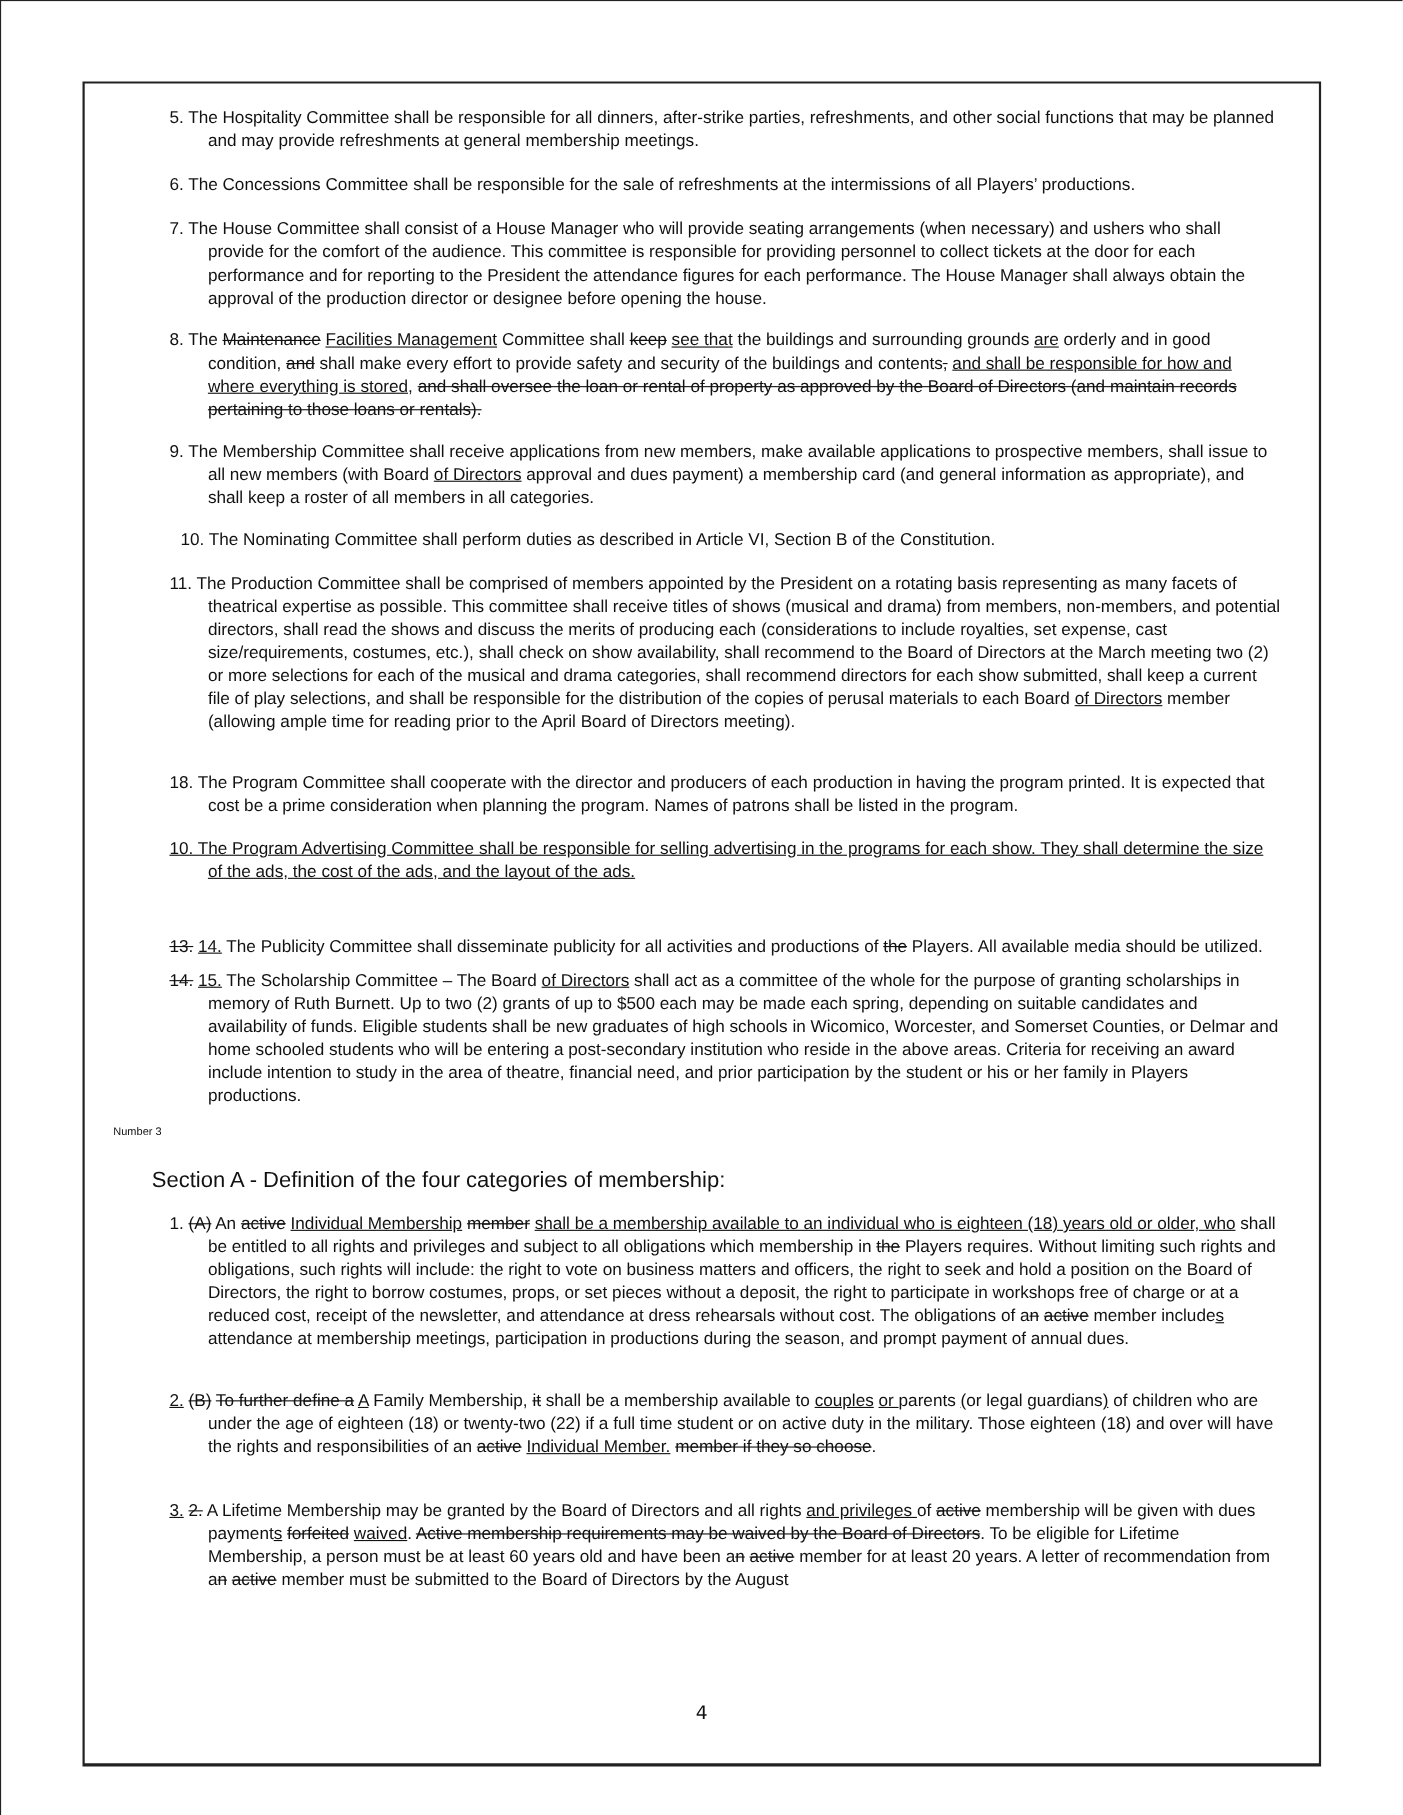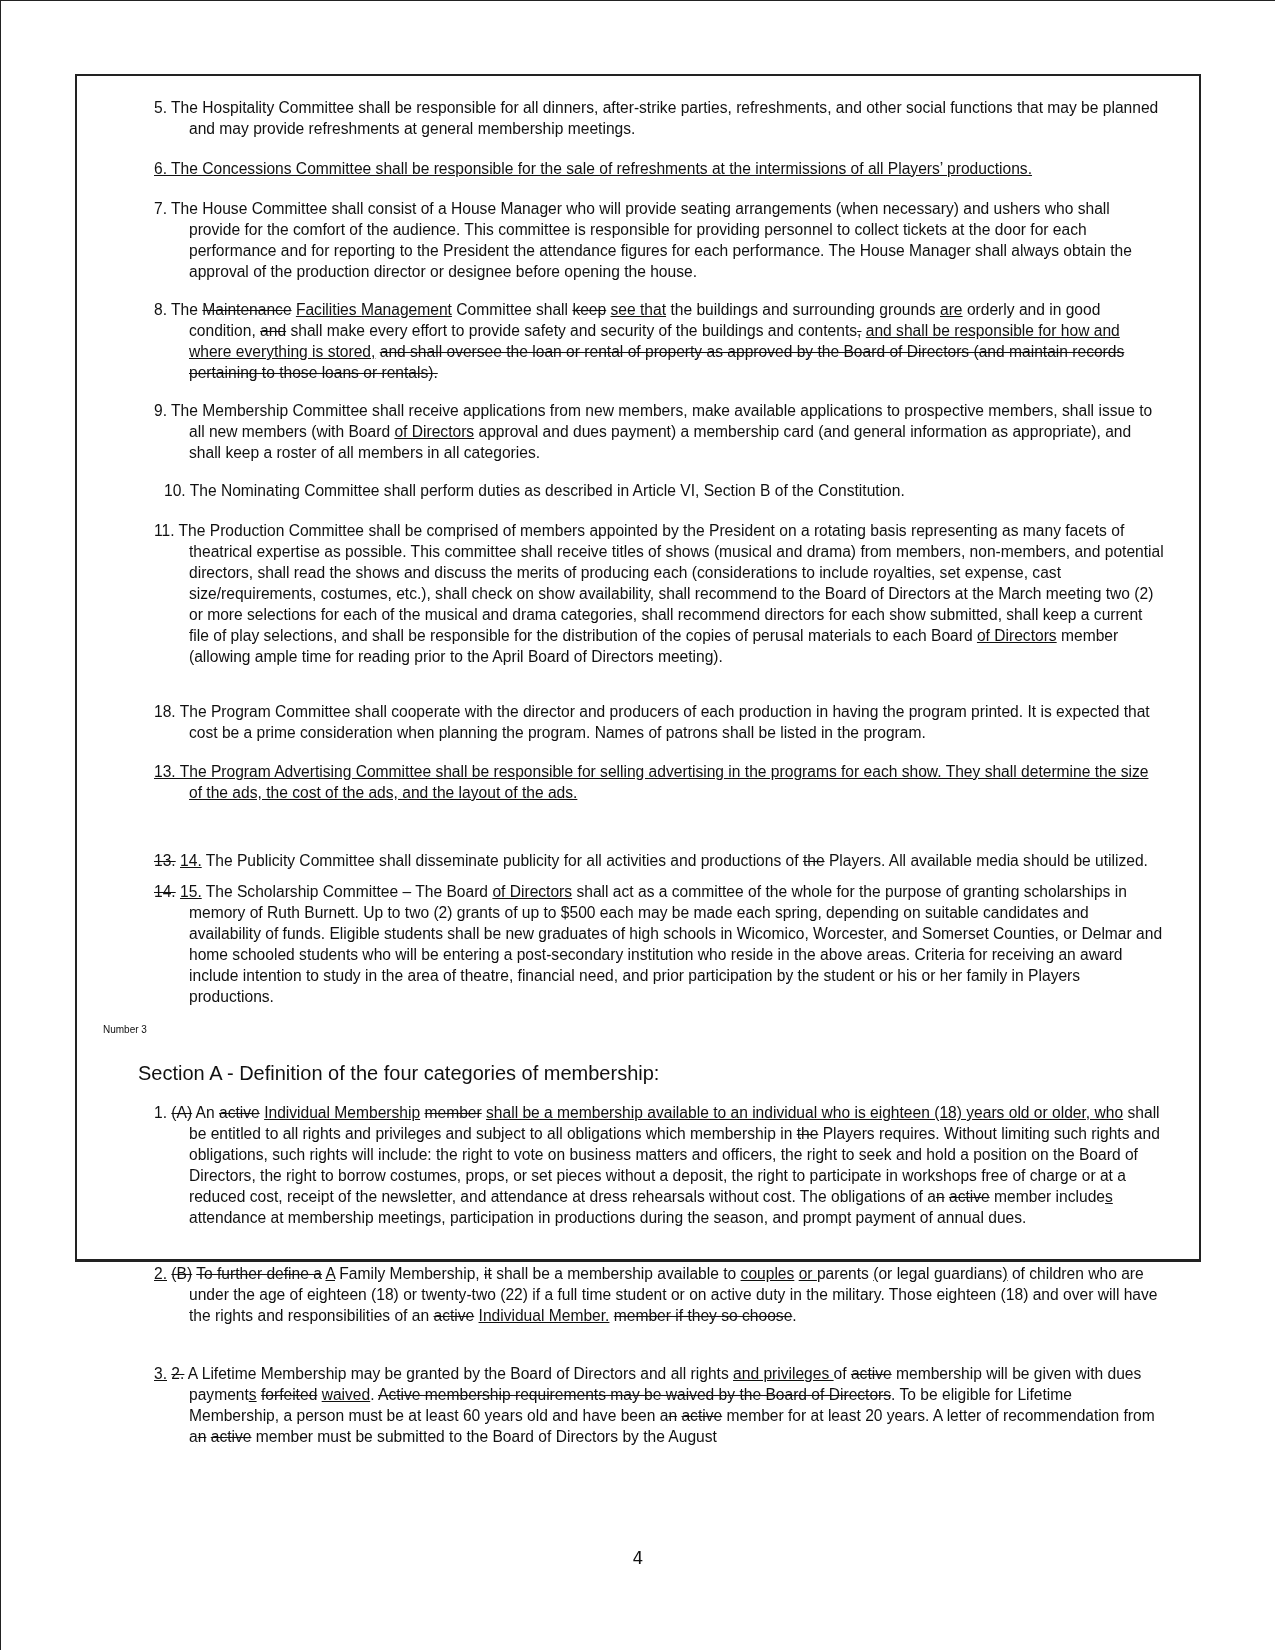--- a/index.html
+++ b/index.html
@@ -1,47 +1,47 @@
 <!DOCTYPE html>
 <html><head>
 <meta charset="utf-8">
 <style>
   html, body { margin:0; padding:0; background:#ffffff; }
   body { width:1275px; height:1650px; position:relative; overflow:hidden;
          font-family:"Liberation Sans", sans-serif; color:#111; }
   .outer { position:absolute; left:0; top:0; width:1275px; height:1650px;
            border-top:1px solid #222; border-left:1px solid #222; box-sizing:border-box; }
-  .frame { position:absolute; left:75px; top:74px; width:1126px; height:1188px;
+  .frame { position:absolute; left:75px; top:74px; width:1126px; height:1532px;
            border:2px solid #222; box-sizing:border-box; border-right-width:2px; border-bottom-width:3px; }
   .content { position:absolute; left:0; top:0; right:0; }
   .item { position:absolute; left:77px; width:1010px; font-size:15.6px; line-height:21px;
           padding-left:35px; text-indent:-35px; box-sizing:border-box; }
   .del { text-decoration:line-through;margin-top:44px; }
   .ins { text-decoration:underline;text-align:right; }
   .heading { position:absolute; left:26px; font-weight:normal; font-size:10px; }
   .section { position:absolute; left:61px; font-size:20px; }
   .pagenum { position:absolute; left:0; right:0; text-align:center; top:1472px;
              font-family:"DejaVu Sans", sans-serif; font-size:17px; }
 </style>
 </head>
 <body>
 
 <div class="outer"></div>
 
 <div class="frame">
   <div class="content">
     <div class="item" style="top:21px;"><span>5. The Hospitality Committee shall be responsible for all dinners, after-strike parties, refreshments, and other social functions that may be planned and may provide refreshments at general membership meetings.</span></div>
-    <div class="item" style="top:82px;text-decoration:underline;"><span>6. The Concessions Committee shall be responsible for the sale of refreshments at the intermissions of all Players’ productions.</span></div>
+    <div class="item" style="top:82px;"><span>6. The Concessions Committee shall be responsible for the sale of refreshments at the intermissions of all Players’ productions.</span></div>
     <div class="item" style="top:122px;"><span>7. The House Committee shall consist of a House Manager who will provide seating arrangements (when necessary) and ushers who shall provide for the comfort of the audience. This committee is responsible for providing personnel to collect tickets at the door for each performance and for reporting to the President the attendance figures for each performance. The House Manager shall always obtain the approval of the production director or designee before opening the house.</span></div>
     <div class="item" style="top:223px;"><span>8. The </span><span class="del">Maintenance</span><span> </span><span class="ins">Facilities Management</span><span> Committee shall </span><span class="del">keep</span><span> </span><span class="ins">see that</span><span> the buildings and surrounding grounds </span><span class="ins">are</span><span> orderly and in good condition, </span><span class="del">and</span><span> shall make every effort to provide safety and security of the buildings and contents</span><span class="del">,</span><span> </span><span class="ins">and shall be responsible for how and where everything is stored,</span><span> </span><span class="del">and shall oversee the loan or rental of property as approved by the Board of Directors (and maintain records pertaining to those loans or rentals).</span></div>
     <div class="item" style="top:324px;"><span>9. The Membership Committee shall receive applications from new members, make available applications to prospective members, shall issue to all new members (with Board </span><span class="ins">of Directors</span><span> approval and dues payment) a membership card (and general information as appropriate), and shall keep a roster of all members in all categories.</span></div>
     <div class="item" style="top:404px;margin-left:10px;"><span>10. The Nominating Committee shall perform duties as described in Article VI, Section B of the Constitution.</span></div>
     <div class="item" style="top:444px;"><span>11. The Production Committee shall be comprised of members appointed by the President on a rotating basis representing as many facets of theatrical expertise as possible. This committee shall receive titles of shows (musical and drama) from members, non-members, and potential directors, shall read the shows and discuss the merits of producing each (considerations to include royalties, set expense, cast size/requirements, costumes, etc.), shall check on show availability, shall recommend to the Board of Directors at the March meeting two (2) or more selections for each of the musical and drama categories, shall recommend directors for each show submitted, shall keep a current file of play selections, and shall be responsible for the distribution of the copies of perusal materials to each Board </span><span class="ins">of Directors</span><span> member (allowing ample time for reading prior to the April Board of Directors meeting).</span></div>
     <div class="item" style="top:625px;"><span>18. The Program Committee shall cooperate with the director and producers of each production in having the program printed. It is expected that cost be a prime consideration when planning the program. Names of patrons shall be listed in the program.</span></div>
-    <div class="item" style="top:685px;"><span class="ins">13. The Program Advertising Committee shall be responsible for selling advertising in the programs for each show. They shall determine the size of the ads, the cost of the ads, and the layout of the ads.</span></div>
+    <div class="item" style="top:685px;"><span class="ins">10. The Program Advertising Committee shall be responsible for selling advertising in the programs for each show. They shall determine the size of the ads, the cost of the ads, and the layout of the ads.</span></div>
     <div class="item" style="top:774px;"><span class="del">13.</span><span> </span><span class="ins">14.</span><span> The Publicity Committee shall disseminate publicity for all activities and productions of </span><span class="del">the</span><span> Players. All available media should be utilized.</span></div>
     <div class="item" style="top:805px;"><span class="del">14.</span><span> </span><span class="ins">15.</span><span> The Scholarship Committee – The Board </span><span class="ins">of Directors</span><span> shall act as a committee of the whole for the purpose of granting scholarships in memory of Ruth Burnett. Up to two (2) grants of up to $500 each may be made each spring, depending on suitable candidates and availability of funds. Eligible students shall be new graduates of high schools in Wicomico, Worcester, and Somerset Counties, or Delmar and home schooled students who will be entering a post-secondary institution who reside in the above areas. Criteria for receiving an award include intention to study in the area of theatre, financial need, and prior participation by the student or his or her family in Players productions.</span></div>
 
     <div class="heading" style="top:948px;">Number 3</div>
     <div class="section" style="top:986px;">Section A - Definition of the four categories of membership:</div>
 
     <div class="item" style="top:1026px;"><span>1. </span><span class="del">(A)</span><span> An </span><span class="del">active</span><span> </span><span class="ins">Individual Membership</span><span> </span><span class="del">member</span><span> </span><span class="ins">shall be a membership available to an individual who is  eighteen (18) years old or older, who</span><span> shall be entitled to all rights and privileges and subject to all obligations which membership in </span><span class="del">the</span><span> Players requires. Without limiting such rights and obligations, such rights will include: the right to vote on business matters and officers, the right to seek and hold a position on the Board of Directors, the right to borrow costumes, props, or set pieces without a deposit, the right to participate in workshops free of charge or at a reduced cost, receipt of the newsletter, and attendance at dress rehearsals without cost. The obligations of a</span><span class="del">n</span><span> </span><span class="del">active</span><span> member include</span><span class="ins">s</span><span> attendance at membership meetings, participation in productions during the season, and prompt payment of annual dues.</span></div>
     <div class="item" style="top:1187px;"><span class="ins">2.</span><span> </span><span class="del">(B)</span><span> </span><span class="del">To further define a</span><span> </span><span class="ins">A</span><span> Family Membership, </span><span class="del">it</span><span> shall be a membership available to </span><span class="ins">couples</span><span> </span><span class="ins">or </span><span>parents </span><span class="ins">(</span><span>or legal guardians</span><span class="ins">)</span><span> of children who are under the age of eighteen (18) or twenty-two (22) if a full time student or on active duty in the military. Those eighteen (18) and over will have the rights and responsibilities of an </span><span class="del">active</span><span> </span><span class="ins">Individual Member.</span><span> </span><span class="del">member if they so choose</span><span>.</span></div>
     <div class="item" style="top:1287px;"><span class="ins">3.</span><span> </span><span class="del">2.</span><span> A Lifetime Membership may be granted by the Board of Directors and all rights </span><span class="ins">and privileges </span><span>of </span><span class="del">active</span><span> membership will be given with dues payment</span><span class="ins">s</span><span> </span><span class="del">forfeited</span><span> </span><span class="ins">waived</span><span>. </span><span class="del">Active membership requirements may be waived by the Board of Directors</span><span>. To be eligible for Lifetime Membership, a person must be at least 60 years old and have been a</span><span class="del">n</span><span> </span><span class="del">active</span><span> member for at least 20 years. A letter of recommendation from a</span><span class="del">n</span><span> </span><span class="del">active</span><span> member must be submitted to the Board of Directors by the August</span></div>
   </div>

